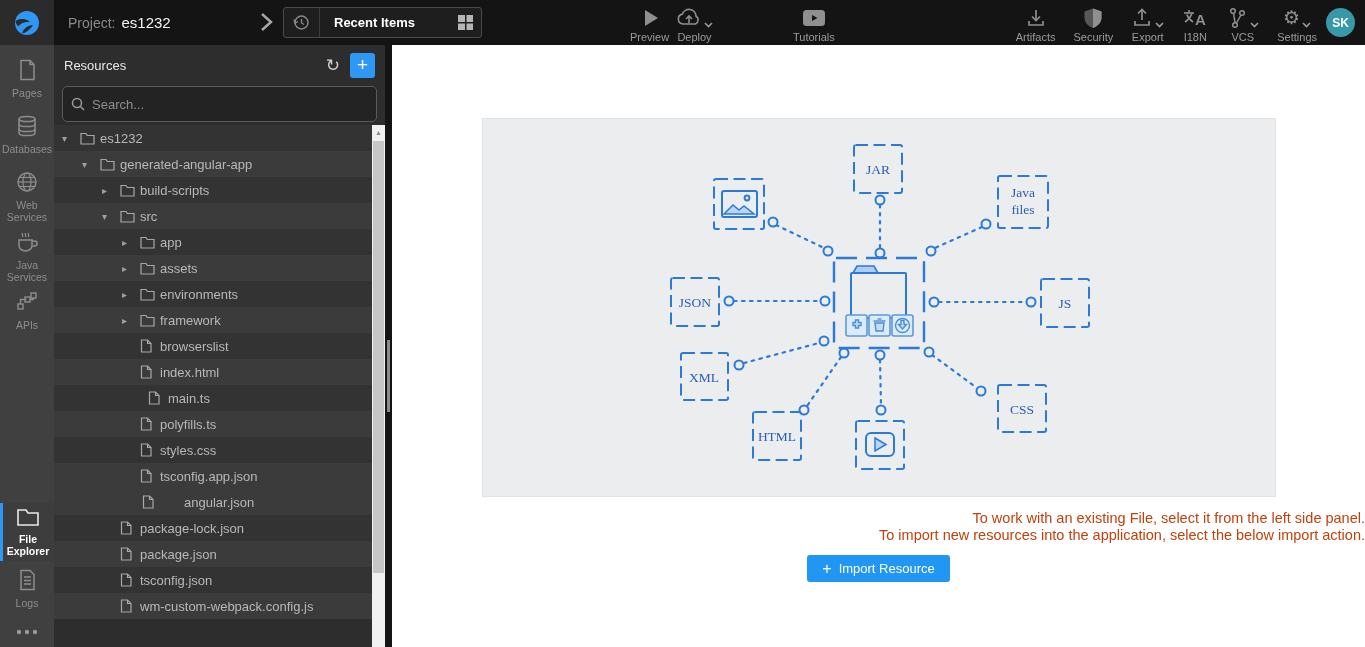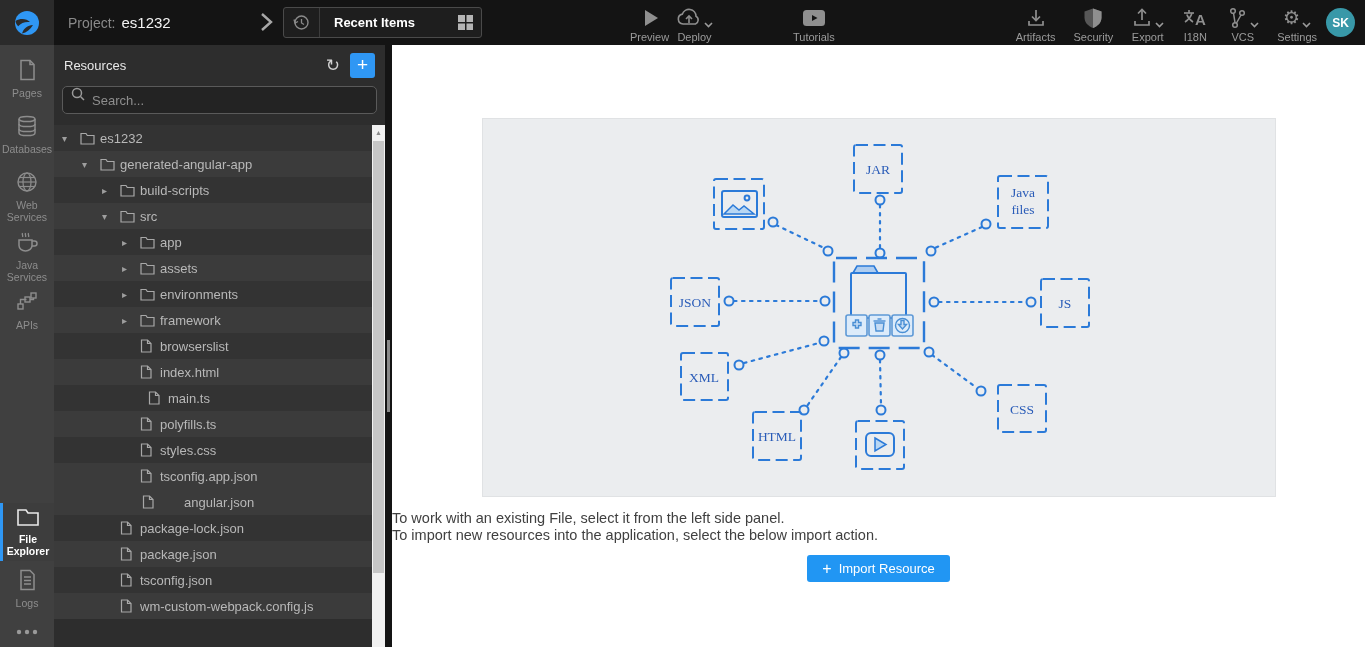--- a/index.html
+++ b/index.html
@@ -38,22 +38,22 @@
   .rail-item.active { background:#3d3d3d; border-left:3px solid #2f97f4; color:#fff; font-weight:bold; padding-left:0; }
 
   
   .panel { position:absolute; left:54px; top:45px; width:331px; height:602px; background:#2d2d2d; }
   .panel-head { height:40px; display:flex; align-items:center; padding:0 10px;border-radius:9px; }
   .panel-title { color:#e8e8e8; font-size:13px; flex:1; }
   .ph-refresh { margin-right:10px; color:#d2d2d2; font-size:17px; line-height:17px; cursor:pointer; }
   .ph-plus { width:25px; height:25px; background:#2f97f4; border-radius:3px; color:#fff; font-size:19px;
              display:flex; align-items:center; justify-content:center; cursor:pointer; }
   .search-wrap { padding:1px 8px 8px 8px; }
-  .search-box { height:28px; background:#232323; border:1px solid #5a5a5a; border-radius:5px;
-                display:flex; padding:0 8px; gap:7px; }
+  .search-box { height:36px; background:#232323; border:1px solid #5a5a5a; border-radius:5px;
+                display:flex; align-items:center; padding:0 8px; gap:7px; }
   .search-box input { flex:1; background:transparent; border:none; outline:none; color:#cfcfcf; font-size:13px;
                       font-family:"Liberation Sans", sans-serif; }
   .search-box input::placeholder { color:#8e8e8e; }
 
   .tree { position:absolute; left:0; top:80px; right:13px; bottom:0; overflow:hidden; }
   .tree-row { height:26px; display:flex; align-items:center; background:#333333; color:#b8b8b8;
               font-size:13px; white-space:nowrap; cursor:pointer; }
   .tree-row.alt { background:#3b3b3b; }
   .tw { width:18px; color:#9e9e9e; font-size:10px; flex:none; }
   .ti { width:20px; flex:none; display:flex; align-items:center; }
@@ -62,21 +62,21 @@
   .vscroll { position:absolute; right:0; top:80px; bottom:0; width:13px; background:#f1f1f1; }
   .vs-arrow { height:14px; display:flex; align-items:center; justify-content:center; color:#8a8a8a; font-size:7px; }
   .vs-thumb { position:absolute; left:1px; right:1px; top:16px; height:432px; background:#c6c6c6; }
 
   .gutter { position:absolute; left:385px; top:45px; width:7px; height:602px; background:#141414; }
   .gutter-handle { position:absolute; left:2px; top:295px; width:3px; height:72px; background:#8a8a8a; }
 
   
   .main { position:absolute; left:392px; top:45px; width:973px; height:472px; background:#ffffff; }
   .diagram-panel { width:794px; height:379px; margin:73px auto 0 auto; background:#ebedef; border:1px solid #e0e2e4; }
-  .hint { margin-top:13px; text-align:left; color:#404040; font-size:14.5px; line-height:17px; }
+  .hint { margin-top:13px; text-align:right; color:#c2410c; font-size:14.5px; line-height:17px; }
   .import-row { margin-top:11px; text-align:center; }
   .import-btn { display:inline-flex; align-items:center; gap:7px; background:#2196f3; color:#fff;
                 border:none; border-radius:3px; font-size:13px; padding:6px 15px; cursor:pointer;
                 font-family:"Liberation Sans", sans-serif; }
   .import-btn .plus { font-size:16px; line-height:14px; font-weight:normal; }
 
   
   .nbox  { fill:none; stroke:#2b7ad8; stroke-width:2; stroke-dasharray:12 5.5; }
   .cbox  { fill:none; stroke:#2b7ad8; stroke-width:2.4; stroke-dasharray:21 9; }
   .cline { stroke:#2b7ad8; stroke-width:2.2; stroke-dasharray:2.5 5.5; stroke-linecap:round; fill:none; }

